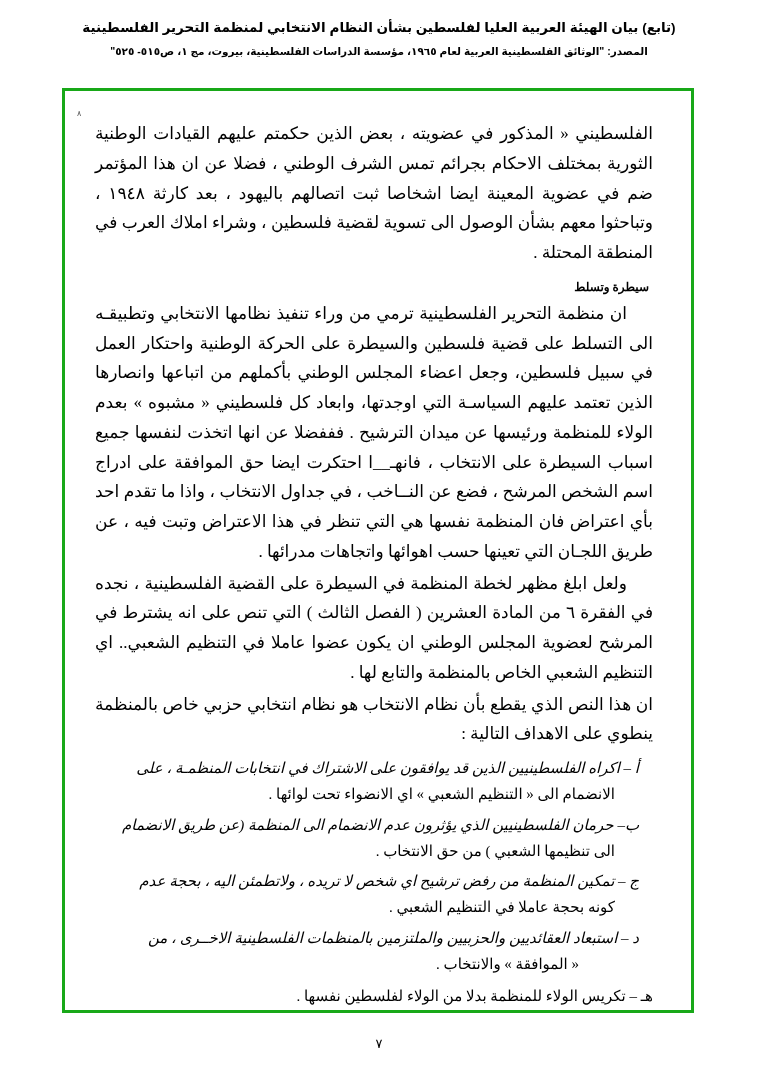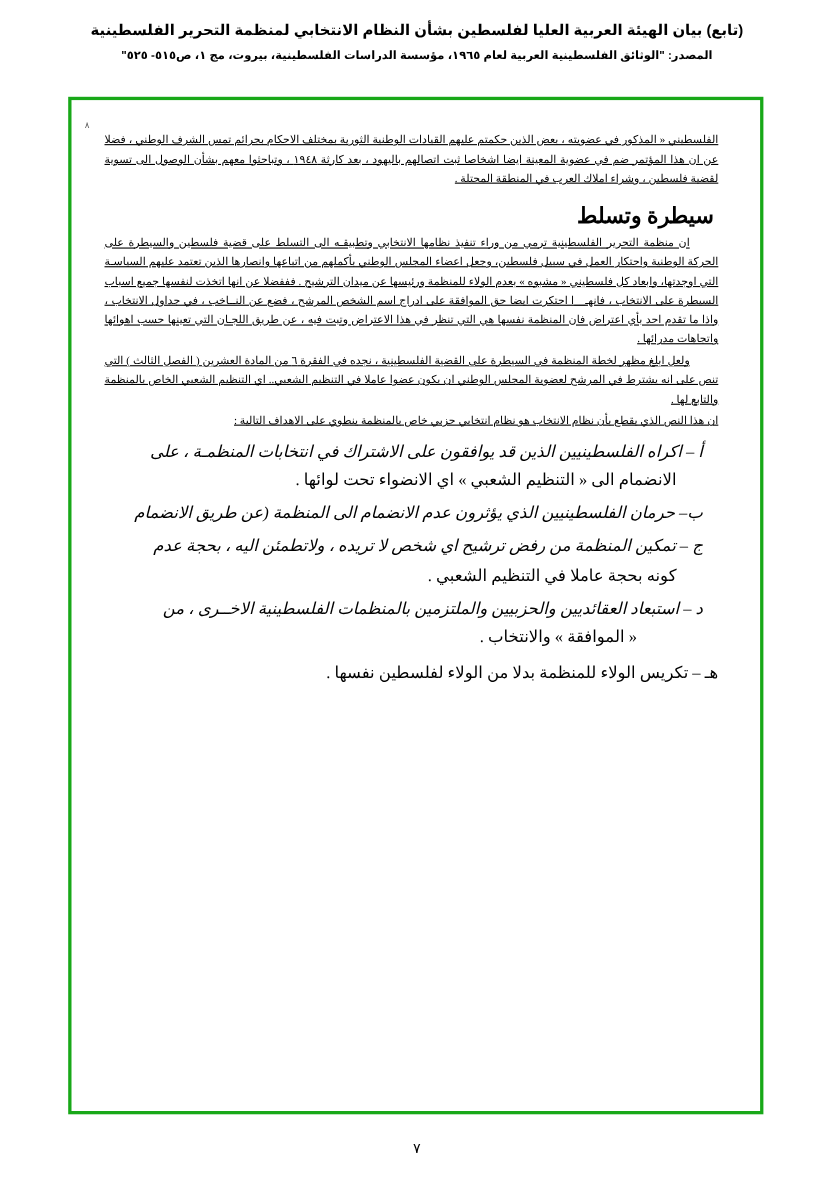--- a/index.html
+++ b/index.html
@@ -71,33 +71,32 @@
   .corner-mark {
     position: absolute;
     top: 18px;
     left: 12px;
     font-size: 8px;
     color: #555;
   }
 
   p.body-par {
     margin: 0 0 2px 0;
-    font-size: 10px;
+    font-size: 17px;
     line-height: 1.75;
     text-align: justify;
     text-justify: inter-word;
     letter-spacing: 0.2px;
-    text-decoration: underline;
   }
   p.indent {
     text-indent: 26px;
   }
 
   h2.subhead {
-    font-size: 20px;
+    font-size: 12px;
     font-weight: bold;
     margin: 12px 0 4px 0;
     text-align: right;
     padding-right: 4px;
   }
 
   ul.items {
     list-style: none;
     margin: 6px 0 0 0;
     padding: 0;
@@ -163,20 +162,21 @@
 
       <p class="body-par">ان هذا النص الذي يقطع بأن نظام الانتخاب هو نظام انتخابي حزبي خاص بالمنظمة ينطوي على الاهداف التالية :</p>
 
       <ul class="items">
         <li>
           <span class="ln">أ – اكراه الفلسطينيين الذين قد يوافقون على الاشتراك في انتخابات المنظمـة ، على</span>
           <span class="ln2">الانضمام الى « التنظيم الشعبي » اي الانضواء تحت لوائها .</span>
         </li>
         <li>
           <span class="ln">ب– حرمان الفلسطينيين الذي يؤثرون عدم الانضمام الى المنظمة (عن طريق الانضمام</span>
+          <span class="ln2">الى تنظيمها الشعبي ) من حق الانتخاب .</span>
         </li>
         <li>
           <span class="ln">ج – تمكين المنظمة من رفض ترشيح اي شخص لا تريده ، ولاتطمئن اليه ، بحجة عدم</span>
           <span class="ln2">كونه بحجة عاملا في التنظيم الشعبي .</span>
         </li>
         <li class="centerish">
           <span class="ln">د – استبعاد العقائديين والحزبيين والملتزمين بالمنظمات الفلسطينية الاخــرى ، من</span>
           <span class="ln2">« الموافقة » والانتخاب .</span>
         </li>
       </ul>

